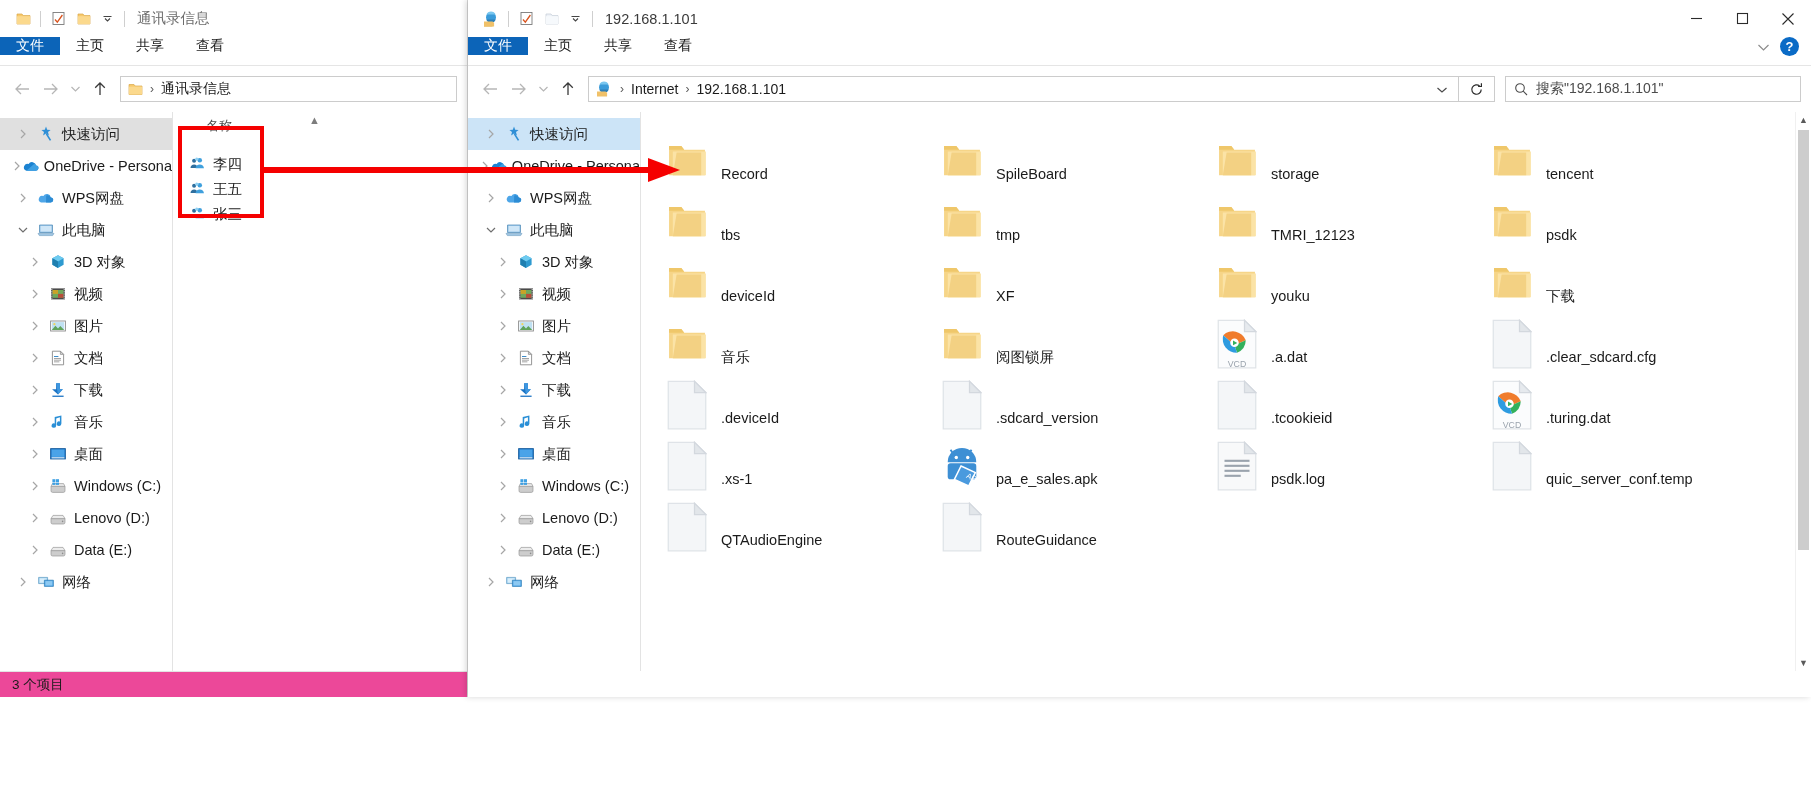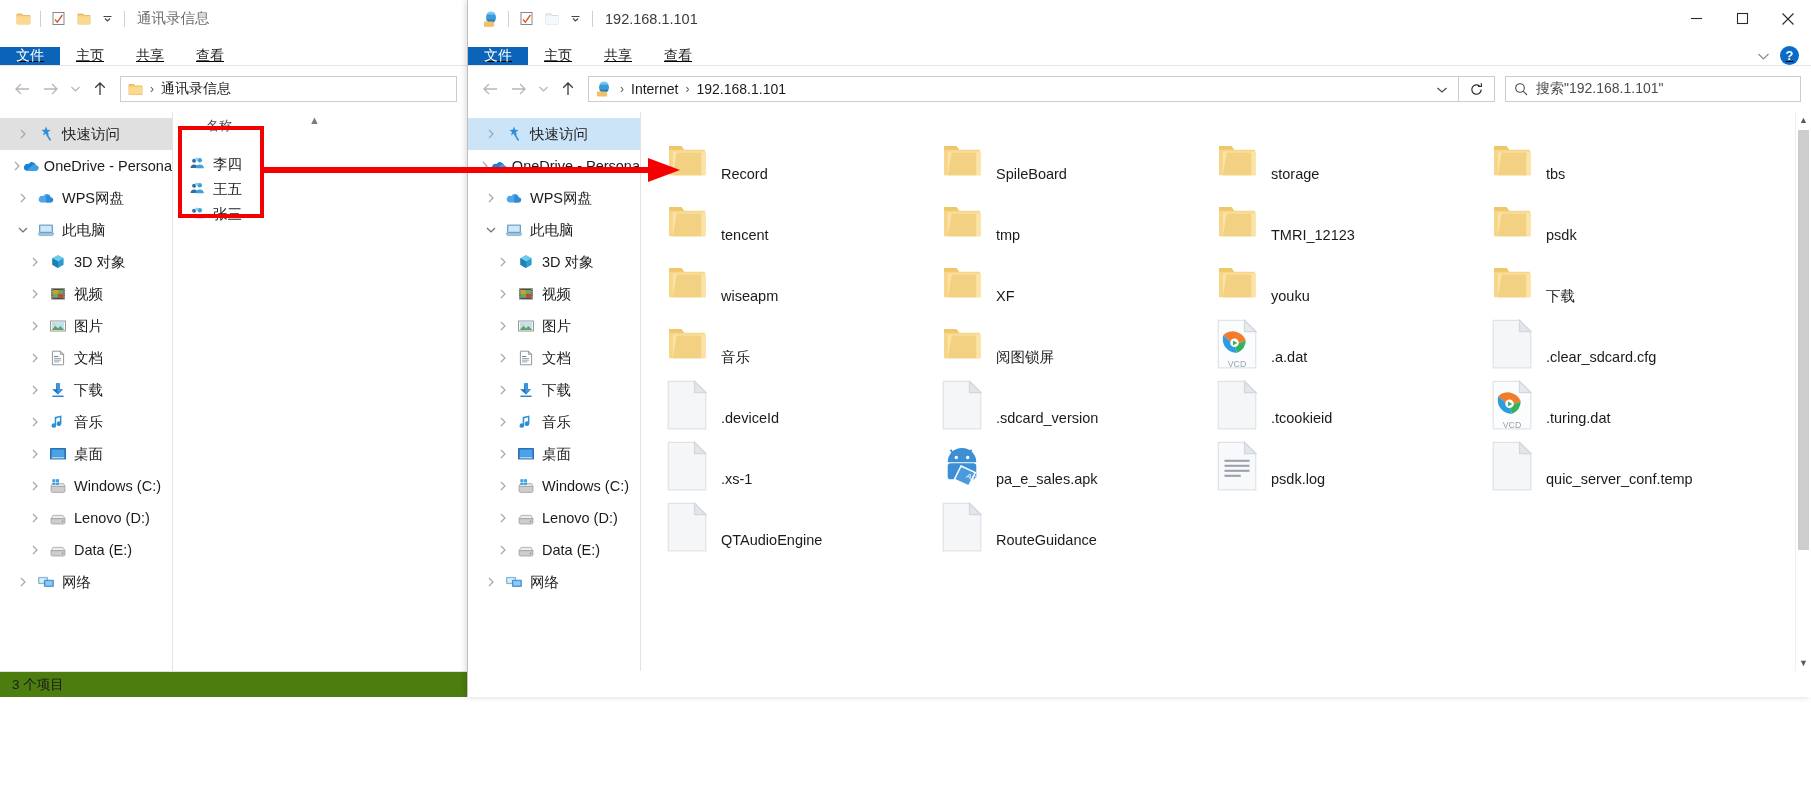--- a/index.html
+++ b/index.html
@@ -20,21 +20,21 @@
   .qat .sep { width:1px; height:16px; background:#cfcfcf; margin:0 8px; }
   .qat-ico { width:18px; height:18px; display:flex; align-items:center; justify-content:center; }
   .win-title { font-size:14.5px; color:#3b3b3b; margin-left:4px; }
   .win-title.grey { color:#6d6d6d; }
 
   .wincontrols { margin-left:auto; display:flex; height:37px; }
   .wc { width:46px; height:37px; display:flex; align-items:center; justify-content:center; color:#2b2b2b; }
   .wc svg { display:block; }
 
   
-  .ribbon { height:29px; display:flex; align-items:flex-end; background:#fff; border-bottom:1px solid #e5e5e5; position:relative;text-decoration:underline;}
+  .ribbon { height:29px; display:flex; align-items:flex-start; background:#fff; border-bottom:1px solid #e5e5e5; position:relative;}
   .rtab { padding:0 16px; display:flex; align-items:center; font-size:14px; color:#1b1b1b; }
   .rtab.file { background:#0c64b8; color:#fff; font-weight:400; }
   .ribbon-right { margin-left:auto; display:flex; align-items:center; gap:10px; padding-right:12px;}
   .chev-down { color:#8c8c8c; }
   .help-btn { width:19px; height:19px; border-radius:50%; background:#0b6bc6; color:#fff;
               font-size:13px; display:flex; align-items:center; justify-content:center; font-weight:bold; }
 
   
   .addrrow { height:46px; display:flex; align-items:center; padding:0 10px 0 8px; gap:0; }
   .navbtn { width:28px; height:30px; display:flex; align-items:center; justify-content:center; color:#b6b6b6; }
@@ -72,21 +72,21 @@
   .listitem { height:25px; display:flex; align-items:center; gap:7px; padding-left:16px; font-size:14.5px; color:#1b1b1b; }
 
   
   .iconpane { position:absolute; inset:0; padding:18px 0 0 12px; overflow:hidden; }
   .igrid { display:flex; flex-wrap:wrap; align-content:flex-start; }
   .icell { width:275px; height:61px; display:flex; align-items:center; gap:14px; padding-left:14px; }
   .icell .nm { font-size:14.5px; color:#1b1b1b; white-space:nowrap;margin-top:27px; }
 
   
   .statusbar { position:absolute; left:0; right:0; height:26px; border-top:1px solid #e3e3e3;
-               display:flex; align-items:center; padding-left:12px; font-size:13.5px; color:#1b1b1b; background:#4d7c0f; }
+               display:flex; align-items:center; padding-left:12px; font-size:13.5px; color:#1b1b1b; background:#ec4899; }
   .viewtoggles { margin-left:auto; display:flex; gap:2px; padding-right:12px; }
   .vt { width:24px; height:20px; display:flex; align-items:center; justify-content:center; }
 
   
   .vscroll { position:absolute; right:0; width:16px; background:#fff; border-left:1px solid #f0f0f0;}
   .vscroll .arrow { height:16px; display:flex; align-items:center; justify-content:center; color:#5a5a5a; font-size:9px;}
   .vscroll .thumb { position:absolute; left:2px; right:2px; background:#cdcdcd; }
 
   
   .annot { position:absolute; z-index:60; pointer-events:none; }
@@ -882,42 +882,42 @@
             </div>
             <div class="icell">
               <span style="width: 40px; display: flex; align-items: center; justify-content: center;">
                 <svg width="40" height="34" viewBox="0 0 42 36">
                   <path d="M2 2h13l3 4h22v27H2z" fill="#f6d588"></path>
                   <path d="M6 8h35v25H6z" fill="#fbe3a6"></path>
                   <path d="M2 2h13l3 4H2z" fill="#efc76a"></path>
                   <path d="M36 9v24H6l4-24z" fill="#f3d183"></path>
                 </svg>
               </span>
+              <span class="nm">tencent</span>
+            </div>
+            <div class="icell">
+              <span style="width: 40px; display: flex; align-items: center; justify-content: center;">
+                <svg width="40" height="34" viewBox="0 0 42 36">
+                  <path d="M2 2h13l3 4h22v27H2z" fill="#f6d588"></path>
+                  <path d="M6 8h35v25H6z" fill="#fbe3a6"></path>
+                  <path d="M2 2h13l3 4H2z" fill="#efc76a"></path>
+                  <path d="M36 9v24H6l4-24z" fill="#f3d183"></path>
+                </svg>
+              </span>
               <span class="nm">tbs</span>
             </div>
             <div class="icell">
               <span style="width: 40px; display: flex; align-items: center; justify-content: center;">
                 <svg width="40" height="34" viewBox="0 0 42 36">
                   <path d="M2 2h13l3 4h22v27H2z" fill="#f6d588"></path>
                   <path d="M6 8h35v25H6z" fill="#fbe3a6"></path>
                   <path d="M2 2h13l3 4H2z" fill="#efc76a"></path>
                   <path d="M36 9v24H6l4-24z" fill="#f3d183"></path>
                 </svg>
               </span>
-              <span class="nm">tencent</span>
-            </div>
-            <div class="icell">
-              <span style="width: 40px; display: flex; align-items: center; justify-content: center;">
-                <svg width="40" height="34" viewBox="0 0 42 36">
-                  <path d="M2 2h13l3 4h22v27H2z" fill="#f6d588"></path>
-                  <path d="M6 8h35v25H6z" fill="#fbe3a6"></path>
-                  <path d="M2 2h13l3 4H2z" fill="#efc76a"></path>
-                  <path d="M36 9v24H6l4-24z" fill="#f3d183"></path>
-                </svg>
-              </span>
               <span class="nm">tmp</span>
             </div>
             <div class="icell">
               <span style="width: 40px; display: flex; align-items: center; justify-content: center;">
                 <svg width="40" height="34" viewBox="0 0 42 36">
                   <path d="M2 2h13l3 4h22v27H2z" fill="#f6d588"></path>
                   <path d="M6 8h35v25H6z" fill="#fbe3a6"></path>
                   <path d="M2 2h13l3 4H2z" fill="#efc76a"></path>
                   <path d="M36 9v24H6l4-24z" fill="#f3d183"></path>
                 </svg>
@@ -937,21 +937,21 @@
             </div>
             <div class="icell">
               <span style="width: 40px; display: flex; align-items: center; justify-content: center;">
                 <svg width="40" height="34" viewBox="0 0 42 36">
                   <path d="M2 2h13l3 4h22v27H2z" fill="#f6d588"></path>
                   <path d="M6 8h35v25H6z" fill="#fbe3a6"></path>
                   <path d="M2 2h13l3 4H2z" fill="#efc76a"></path>
                   <path d="M36 9v24H6l4-24z" fill="#f3d183"></path>
                 </svg>
               </span>
-              <span class="nm">wiseapm</span>
+              <span class="nm">deviceId</span>
             </div>
             <div class="icell">
               <span style="width: 40px; display: flex; align-items: center; justify-content: center;">
                 <svg width="40" height="34" viewBox="0 0 42 36">
                   <path d="M2 2h13l3 4h22v27H2z" fill="#f6d588"></path>
                   <path d="M6 8h35v25H6z" fill="#fbe3a6"></path>
                   <path d="M2 2h13l3 4H2z" fill="#efc76a"></path>
                   <path d="M36 9v24H6l4-24z" fill="#f3d183"></path>
                 </svg>
               </span>

